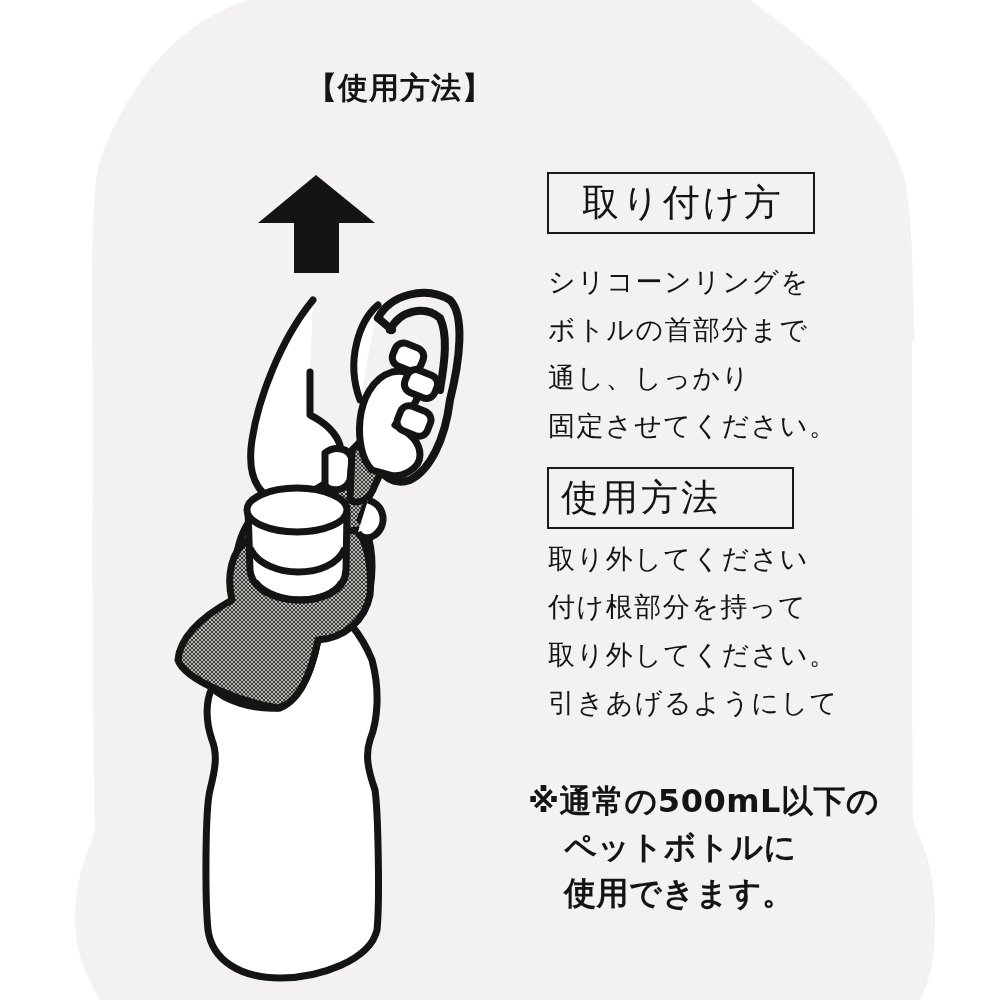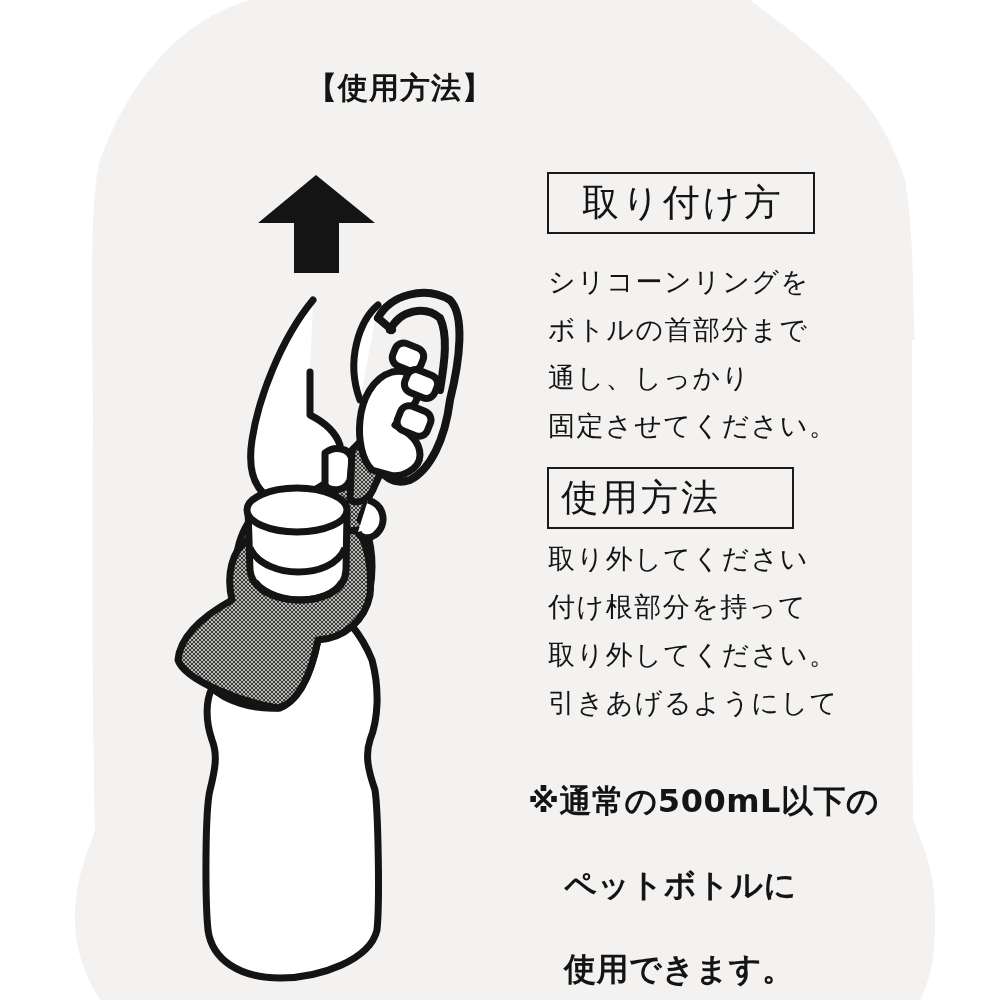--- a/index.html
+++ b/index.html
@@ -49,21 +49,21 @@
       position: absolute;
       left: 528px;
       top: 778px;
       font-size: 32px;
       font-weight: bold;
       line-height: 46px;
       white-space: nowrap;
       letter-spacing: 0.5px;
     }
     .note div { height: 46px; }
-    .note .indent { padding-left: 36px; margin-top: 38px; }
+    .note .indent { padding-left: 36px; }
   </style>
 </head>
 <body>
 
 <svg class="card-svg" width="1000" height="1000" viewBox="0 0 1000 1000">
   <defs>
     <pattern id="mesh" width="4" height="4" patternUnits="userSpaceOnUse">
       <rect width="4" height="4" fill="#b9b9b4"></rect>
       <path d="M0 0 L4 4 M4 0 L0 4" stroke="#3a3a38" stroke-width="1"></path>
     </pattern>

